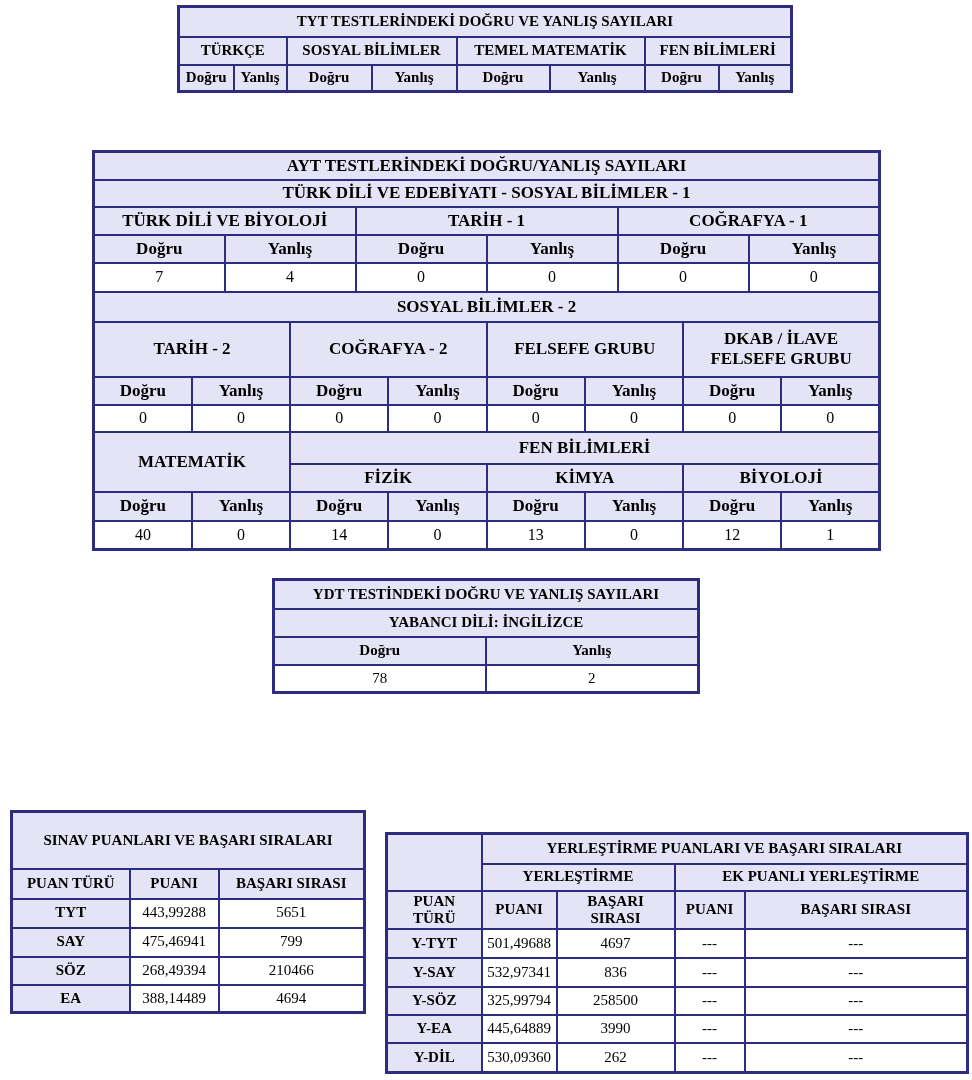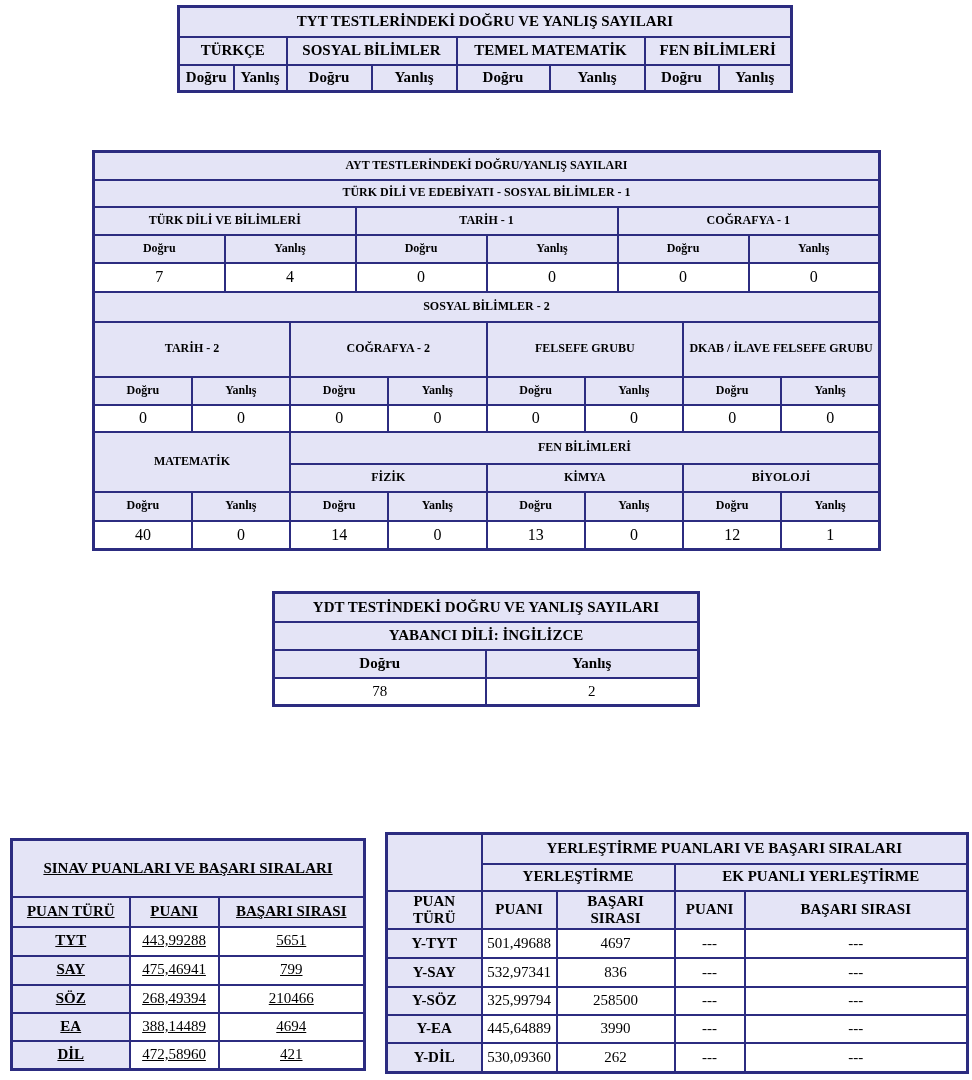--- a/index.html
+++ b/index.html
@@ -14,21 +14,21 @@
   }
   .tbl td {
     border:2px solid var(--border,#2c2c80);
     text-align:center; vertical-align:middle;
     padding:1px 3px; overflow:hidden;
     font-size:15px; line-height:1.15;
   }
   .hdr { background:var(--header_bg,#e4e4f6); font-weight:bold; }
   .val { background:var(--cell_bg,#ffffff); font-weight:normal; font-size:16px; }
   .title { font-size:16px; }
-  #ayt-table td { font-size:12px; }
+  #ayt-table td { font-size:17px; }
   #ayt-table td.val { font-size:16px; }
 </style>
 </head>
 <body>
 
 <div class="page">
 
   <table class="tbl" id="tyt-table" style="left:177px; top:5px; width:613px;">
     <colgroup>
       <col style="width:55px">
@@ -68,21 +68,21 @@
       <col span="24" style="width:32.75px">
     </colgroup>
     <tbody>
         <tr style="height:28px">
       <td colspan="24" class="hdr title">AYT TESTLERİNDEKİ DOĞRU/YANLIŞ SAYILARI</td>
     </tr>
     <tr style="height:27px">
       <td colspan="24" class="hdr">TÜRK DİLİ VE EDEBİYATI - SOSYAL BİLİMLER - 1</td>
     </tr>
     <tr style="height:28px">
-      <td colspan="8" class="hdr">TÜRK DİLİ VE BİLİMLERİ</td>
+      <td colspan="8" class="hdr">TÜRK DİLİ VE BİYOLOJİ</td>
       <td colspan="8" class="hdr">TARİH - 1</td>
       <td colspan="8" class="hdr">COĞRAFYA - 1</td>
     </tr>
     <tr style="height:28px">
       <td colspan="4" class="hdr">Doğru</td>
       <td colspan="4" class="hdr">Yanlış</td>
       <td colspan="4" class="hdr">Doğru</td>
       <td colspan="4" class="hdr">Yanlış</td>
       <td colspan="4" class="hdr">Doğru</td>
       <td colspan="4" class="hdr">Yanlış</td>
@@ -149,21 +149,21 @@
       <td colspan="3" class="val">14</td>
       <td colspan="3" class="val">0</td>
       <td colspan="3" class="val">13</td>
       <td colspan="3" class="val">0</td>
       <td colspan="3" class="val">12</td>
       <td colspan="3" class="val">1</td>
     </tr>
   </tbody>
     </table>
 
-  <table class="tbl" id="ydt-table" style="left:272px; top:591px; width:425px;">
+  <table class="tbl" id="ydt-table" style="left:272px; top:578px; width:425px;">
     <colgroup>
         <col style="width:212px">
         <col style="width:213px">
       </colgroup>
     <tbody>
         <tr style="height:29px">
       <td colspan="2" class="hdr title">YDT TESTİNDEKİ DOĞRU VE YANLIŞ SAYILARI</td>
     </tr>
     <tr style="height:28px">
       <td colspan="2" class="hdr">YABANCI DİLİ: İNGİLİZCE</td>
@@ -172,21 +172,21 @@
       <td class="hdr">Doğru</td>
       <td class="hdr">Yanlış</td>
     </tr>
     <tr style="height:28px">
       <td class="val">78</td>
       <td class="val">2</td>
     </tr>
   </tbody>
     </table>
 
-  <table class="tbl" id="sinav-table" style="left:10px; top:838px; width:353px;text-decoration:underline;">
+  <table class="tbl" id="sinav-table" style="left:10px; top:810px; width:353px;">
     <colgroup>
         <col style="width:118px">
         <col style="width:89px">
         <col style="width:146px">
       </colgroup>
     <tbody>
         <tr style="height:57px">
       <td colspan="3" class="hdr title">SINAV PUANLARI VE BAŞARI SIRALARI</td>
     </tr>
     <tr style="height:30px">
@@ -206,25 +206,20 @@
     </tr>
     <tr style="height:28px">
       <td class="hdr">SÖZ</td>
       <td class="val">268,49394</td>
       <td class="val">210466</td>
     </tr>
     <tr style="height:28px">
       <td class="hdr">EA</td>
       <td class="val">388,14489</td>
       <td class="val">4694</td>
-    </tr>
-    <tr style="height:29px">
-      <td class="hdr">DİL</td>
-      <td class="val">472,58960</td>
-      <td class="val">421</td>
     </tr>
   </tbody>
     </table>
 
   <table class="tbl" id="yerlestirme-table" style="left:385px; top:832px; width:581px;">
     <colgroup>
       <col style="width:95px">
         <col style="width:75px">
         <col style="width:118px">
       <col style="width:70px">

